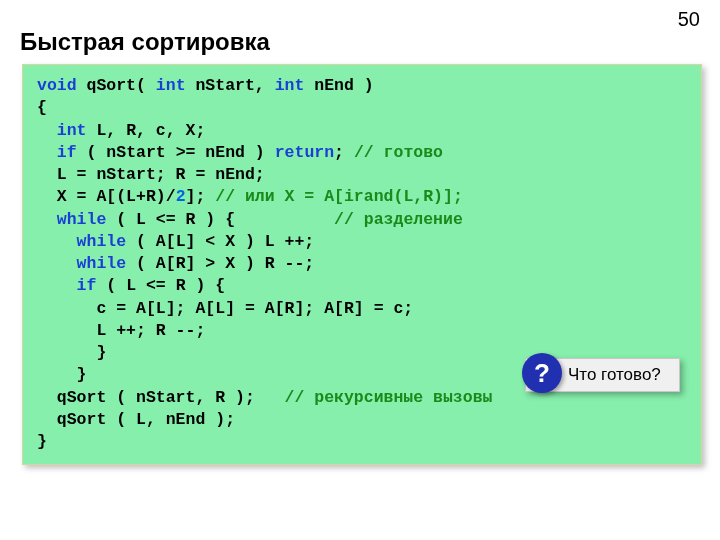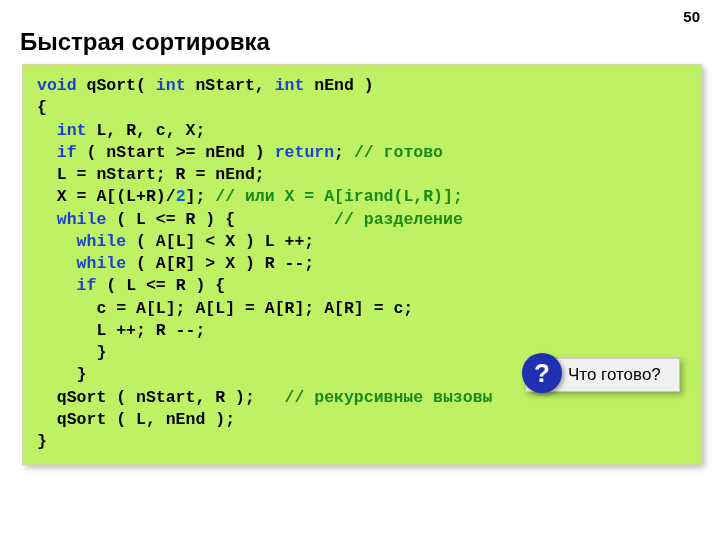--- a/index.html
+++ b/index.html
@@ -9,38 +9,38 @@
     height: 540px;
     background: #ffffff;
     font-family: Arial, sans-serif;
     position: relative;
     overflow: hidden;
   }
   .page-number {
     position: absolute;
     top: 8px;
     right: 20px;
-    font-size: 15px;
-    font-weight: bold;
+    font-size: 20px;
+    font-weight: normal;
     color: #000;
   }
   .title {
     position: absolute;
     top: 28px;
     left: 20px;
     font-size: 24px;
     font-weight: bold;
     color: #000;
   }
   .code-block {
     position: absolute;
     top: 64px;
     left: 22px;
     width: 650px;
-    background: #bef264;
+    background: #86efac;
     border: 1px solid #d8d6a0;
     box-shadow: 3px 3px 6px rgba(0,0,0,0.25);
     padding: 10px 14px 10px 14px;
     font-family: "Courier New", monospace;
     font-size: 16.5px;
     font-weight: bold;
     line-height: 1.35;
     color: #000;
     white-space: pre;
   }

